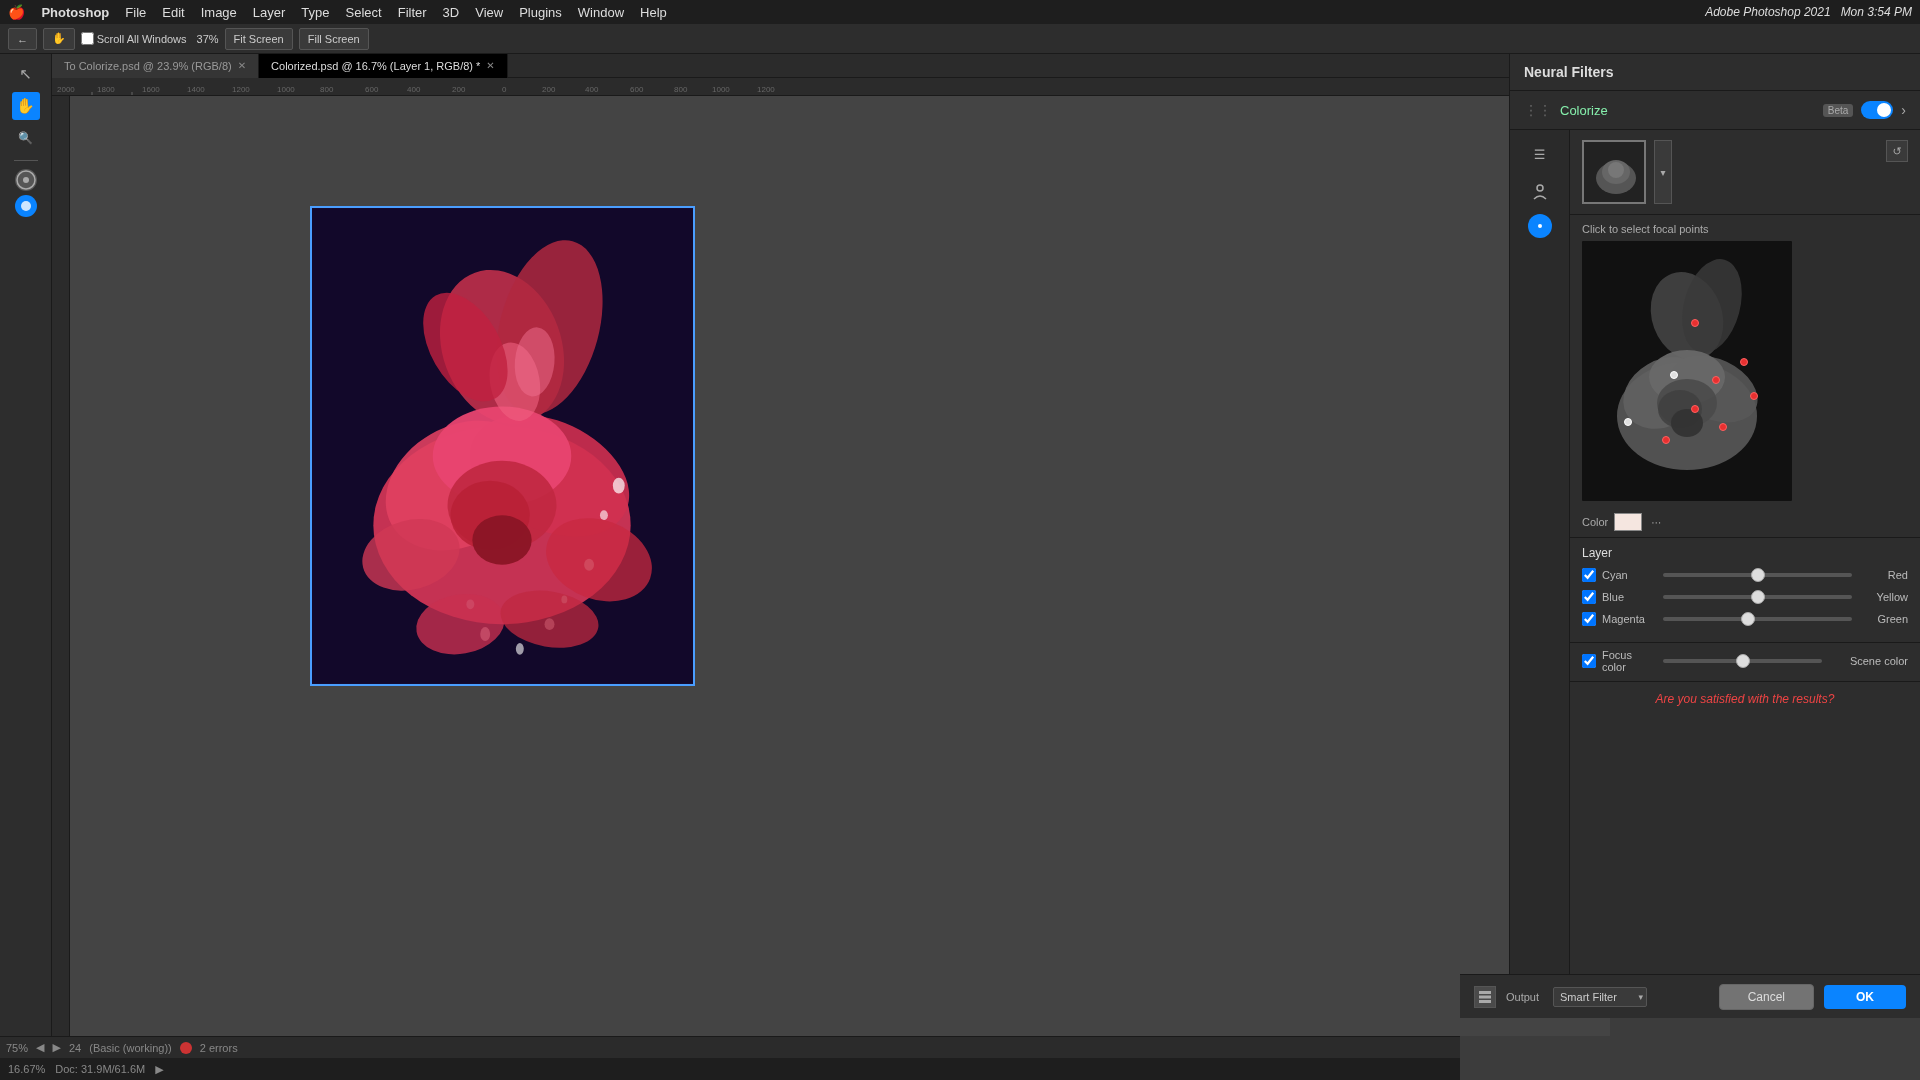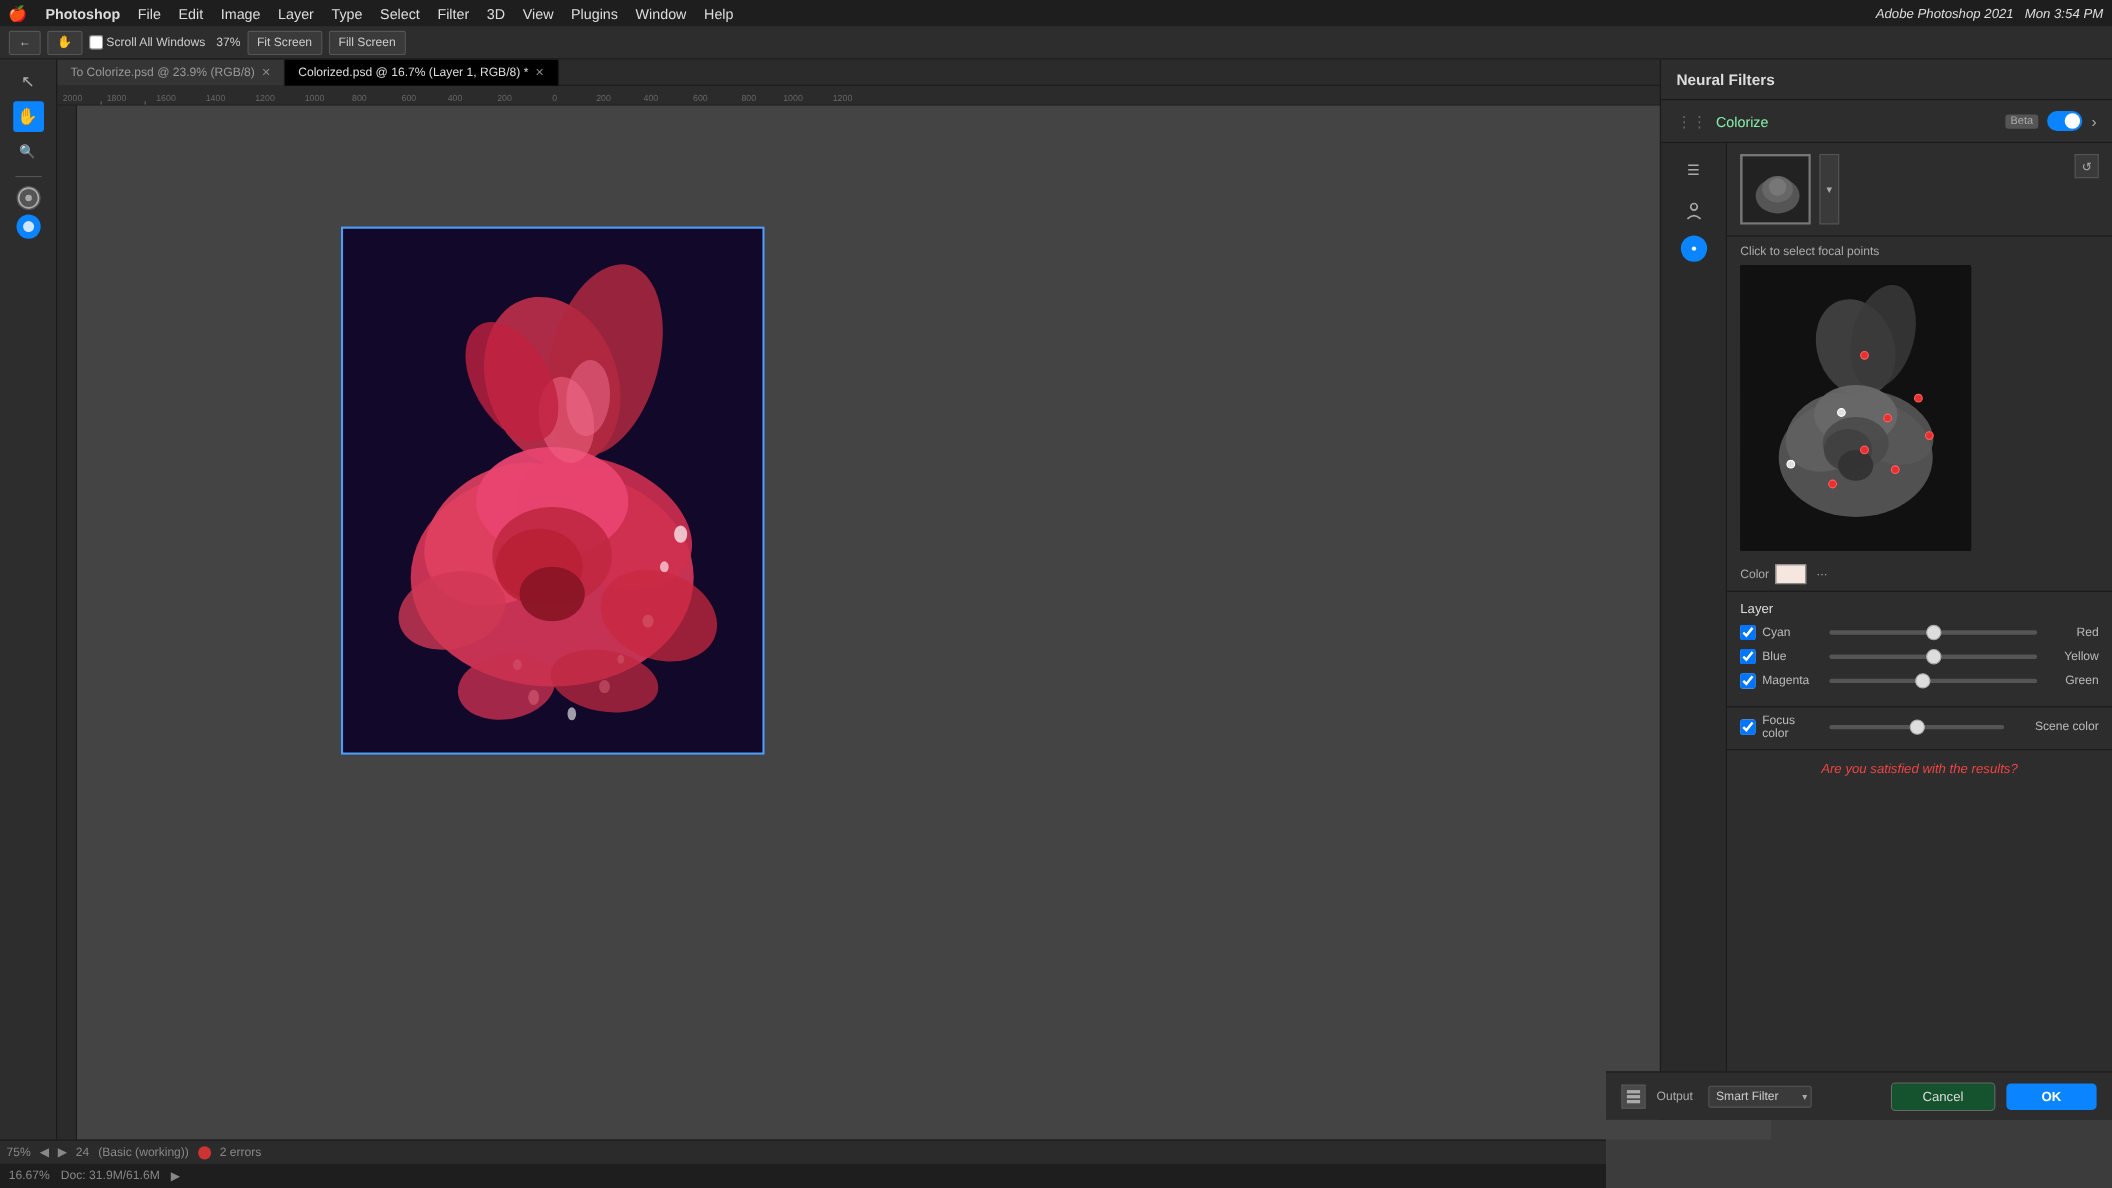--- a/index.html
+++ b/index.html
@@ -492,21 +492,21 @@
     .output-select-arrow {
       position: absolute;
       right: 4px;
       top: 50%;
       transform: translateY(-50%);
       color: #aaa;
       font-size: 9px;
       pointer-events: none;
     }
     .btn-cancel {
-      background: #14532d;
+      background: #737373;
       border: 1px solid #666;
       color: #ddd;
       padding: 5px 28px;
       font-size: 12px;
       cursor: pointer;
       border-radius: 4px;
       margin-left: auto;
     }
     .btn-ok {
       background: #0a84ff;

